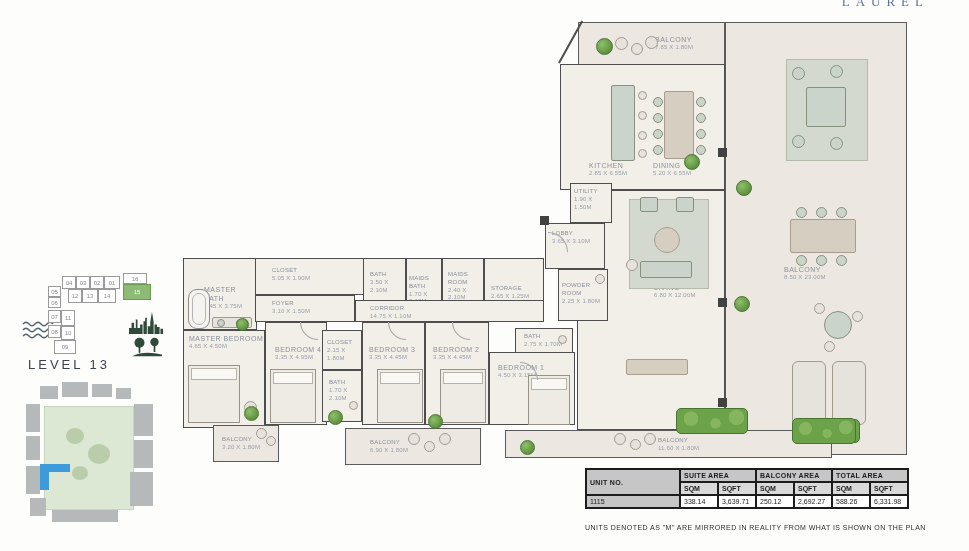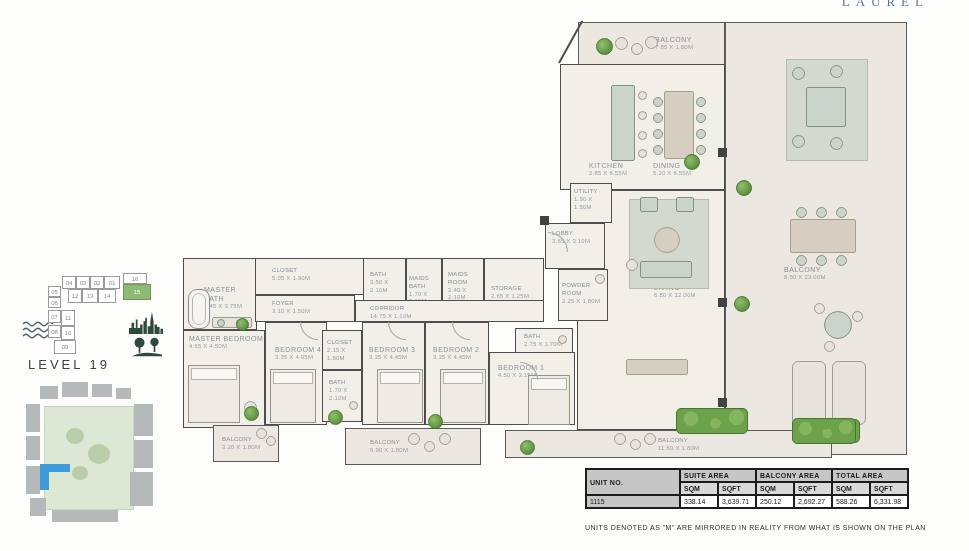--- a/index.html
+++ b/index.html
@@ -321,21 +321,21 @@
             <circle cx="9" cy="8" r="6"></circle>
             <rect x="8" y="12" width="2" height="8"></rect>
             <circle cx="27" cy="7" r="5"></circle>
             <rect x="26" y="10" width="2" height="9"></rect>
             <path d="M0 24 Q 14 17 36 22 L36 24 Z"></path>
           </g>
         </svg>
     </div>
   </div>
 
-  <div id="level-label">LEVEL 19</div>
+  <div id="level-label">LEVEL 13</div>
 
   <div id="siteplan">
     <div class="sg" style="left:22px;top:28px;width:88px;height:102px;"></div>
     <div class="sb" style="left:18px;top:8px;width:18px;height:13px;"></div>
     <div class="sb" style="left:40px;top:4px;width:26px;height:15px;"></div>
     <div class="sb" style="left:70px;top:6px;width:20px;height:13px;"></div>
     <div class="sb" style="left:94px;top:10px;width:15px;height:11px;"></div>
     <div class="sb" style="left:112px;top:26px;width:19px;height:32px;"></div>
     <div class="sb" style="left:112px;top:62px;width:19px;height:28px;"></div>
     <div class="sb" style="left:108px;top:94px;width:23px;height:34px;"></div>

